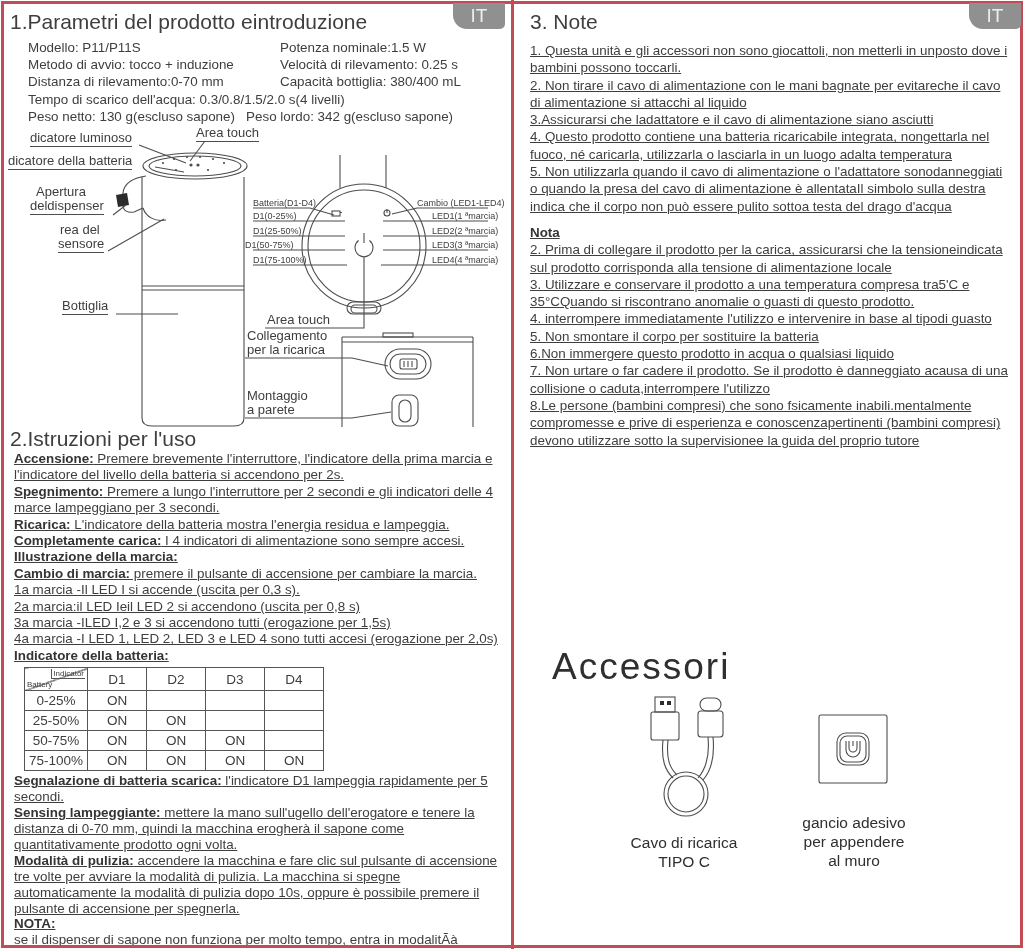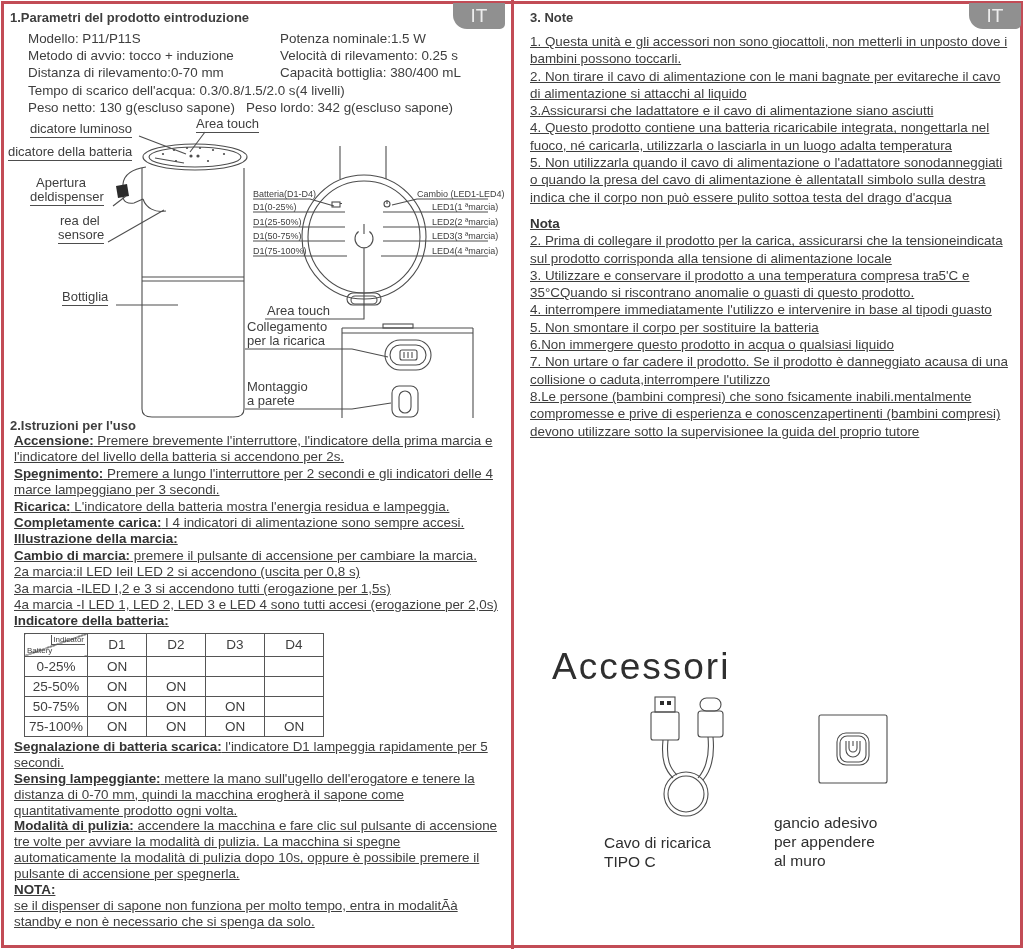--- a/index.html
+++ b/index.html
@@ -12,21 +12,21 @@
   .col { position:absolute; top:0; height:949px; box-sizing:border-box; }
   .col-left  { left:0; width:511px; }
   .col-right { left:511px; width:513px; border-left:3px solid #c24c56; }
   .badge {
     position:absolute; top:3px; width:52px; height:26px; background:#909090;
     color:#ededed; font-size:19px; line-height:26px; text-align:center;
     border-radius:0 0 5px 14px; z-index:6;
   }
   .badge-left  { left:453px; }
   .badge-right { left:455px; }
-  .h1 { font-size:13px; font-weight:bold; margin:0; }
+  .h1 { font-size:21px; font-weight:normal; margin:0; }
   .pad-l { padding:10px 8px 0 10px; }
   .pad-r { padding:10px 12px 0 16px; }
   .params { margin:5px 0 0 18px; font-size:13.4px; line-height:17.2px; }
   .prow { display:grid; grid-template-columns:252px 1fr; }
   .pre { white-space:pre-wrap; }
   .body-text { font-size:13.4px; line-height:16.4px; margin:0 4px 0 4px; }
   .rc-text  { font-size:13.4px; line-height:17.3px; margin:8px 2px 0 0; }
   .rc-text p, .body-text p { margin:0;text-decoration:underline; }
   .rc-gap { margin-top:9px; }
   b { color:#343434; }
@@ -46,21 +46,21 @@
   .btable .rl { width:62px; height:19px; }
   .btable .cell { width:58px; height:19px; }
   .corner { position:relative; width:62px; height:22px;
     background:linear-gradient(to bottom right, transparent 48.8%, #555 48.8%, #555 51.5%, transparent 51.5%); }
   .c-ind { position:absolute; top:1px; right:2px; font-size:8px; border:1px solid #555; border-width:0 0 1px 1px; padding:0 1px; }
   .c-bat { position:absolute; bottom:1px; left:2px; font-size:8px; }
 
   
   .accessories { position:absolute; left:0; top:640px; width:511px; height:300px; }
   .acc-title { position:absolute; left:38px; top:6px; font-size:37px; letter-spacing:2px; color:#2f2f2f; }
-  .acc-label { position:absolute; font-size:15.5px; line-height:19px; text-align:left; width:160px; color:#2f2f2f; }
+  .acc-label { position:absolute; font-size:15.5px; line-height:19px; text-align:center; width:160px; color:#2f2f2f; }
   .lbl-cable { left:90px;  top:193px; }
   .lbl-hook  { left:260px; top:173px; }
 
   svg .ln { stroke:#4d4d4d; stroke-width:1.1; fill:none; }
   svg .fill { fill:#2b2b2b; stroke:none; }
 </style>
 </head>
 <body>
 
 <div class="frame"></div>
@@ -180,21 +180,21 @@
     <div class="dlabel u" style="left:196px;top:1px">Area touch</div>
     <div class="dlabel" style="left:36px;top:60px">Apertura</div>
     <div class="dlabel u" style="left:30px;top:74px">deldispenser</div>
     <div class="dlabel" style="left:60px;top:98px">rea del</div>
     <div class="dlabel u" style="left:58px;top:112px">sensore</div>
     <div class="dlabel u" style="left:62px;top:174px">Bottiglia</div>
 
     <div class="tiny" style="left:253px;top:73px">Batteria(D1-D4)</div>
     <div class="tiny" style="left:253px;top:86px">D1(0-25%)</div>
     <div class="tiny" style="left:253px;top:101px">D1(25-50%)</div>
-    <div class="tiny" style="left:253px;top:115px">D1(50-75%)</div>
+    <div class="tiny" style="left:245px;top:115px">D1(50-75%)</div>
     <div class="tiny" style="left:253px;top:130px">D1(75-100%)</div>
 
     <div class="tiny" style="left:417px;top:73px">Cambio (LED1-LED4)</div>
     <div class="tiny" style="left:432px;top:86px">LED1(1 ªmarcia)</div>
     <div class="tiny" style="left:432px;top:101px">LED2(2 ªmarcia)</div>
     <div class="tiny" style="left:432px;top:115px">LED3(3 ªmarcia)</div>
     <div class="tiny" style="left:432px;top:130px">LED4(4 ªmarcia)</div>
 
     <div class="dlabel" style="left:267px;top:188px">Area touch</div>
     <div class="dlabel" style="left:247px;top:204px">Collegamento</div>
@@ -205,20 +205,21 @@
 
   <div style="padding:0 6px 0 10px">
     <p class="h1">2.Istruzioni per l'uso</p>
     <div class="body-text">
       <p><b>Accensione:</b><span> Premere brevemente l'interruttore, l'indicatore della prima marcia e l'indicatore del livello della batteria si accendono per 2s.</span></p>
       <p><b>Spegnimento:</b><span> Premere a lungo l'interruttore per 2 secondi e gli indicatori delle 4 marce lampeggiano per 3 secondi.</span></p>
       <p><b>Ricarica:</b><span> L'indicatore della batteria mostra l'energia residua e lampeggia.</span></p>
       <p><b>Completamente carica:</b><span> I 4 indicatori di alimentazione sono sempre accesi.</span></p>
       <p><b>Illustrazione della marcia:</b></p>
       <p><b>Cambio di marcia:</b><span> premere il pulsante di accensione per cambiare la marcia.</span></p>
+      <p>1a marcia -Il LED I si accende (uscita per 0,3 s).</p>
       <p>2a marcia:il LED Ieil LED 2 si accendono (uscita per 0,8 s)</p>
       <p>3a marcia -ILED I,2 e 3 si accendono tutti (erogazione per 1,5s)</p>
       <p>4a marcia -I LED 1, LED 2, LED 3 e LED 4 sono tutti accesi (erogazione per 2,0s)</p>
       <p><b>Indicatore della batteria:</b></p>
     </div>
 
     <table class="btable">
       <tbody>
           <tr>
         <td class="corner">

